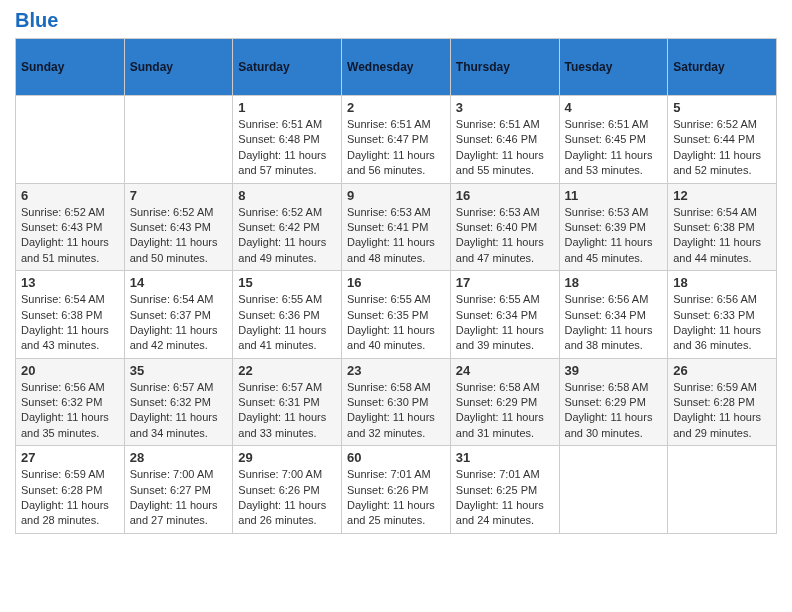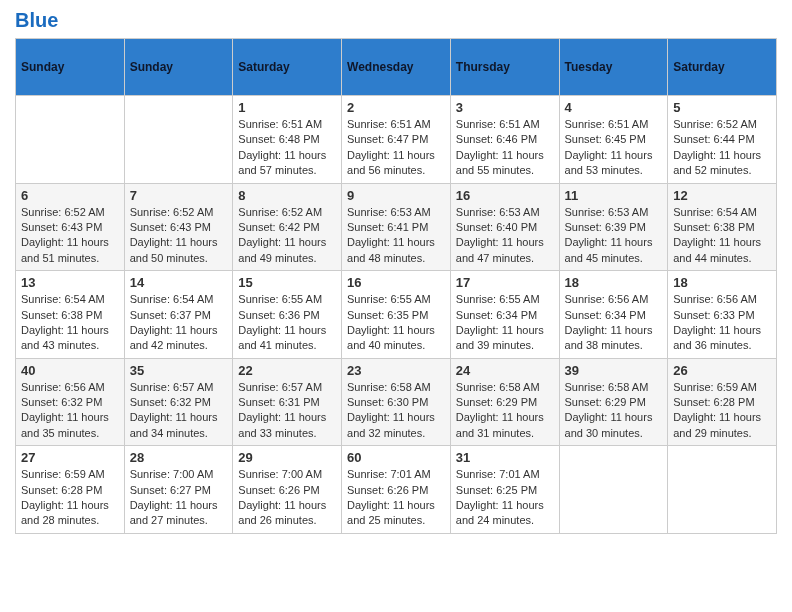--- a/index.html
+++ b/index.html
@@ -200,21 +200,21 @@
           <span class="day-number">18</span>
           <div class="day-info">Sunrise: 6:56 AM<br>Sunset: 6:34 PM<br>Daylight: 11 hours and 38 minutes.</div>
         </td>
         <td>
           <span class="day-number">18</span>
           <div class="day-info">Sunrise: 6:56 AM<br>Sunset: 6:33 PM<br>Daylight: 11 hours and 36 minutes.</div>
         </td>
       </tr>
       <tr>
         <td>
-          <span class="day-number">40</span>
+          <span class="day-number">20</span>
           <div class="day-info">Sunrise: 6:56 AM<br>Sunset: 6:32 PM<br>Daylight: 11 hours and 35 minutes.</div>
         </td>
         <td>
           <span class="day-number">35</span>
           <div class="day-info">Sunrise: 6:57 AM<br>Sunset: 6:32 PM<br>Daylight: 11 hours and 34 minutes.</div>
         </td>
         <td>
           <span class="day-number">22</span>
           <div class="day-info">Sunrise: 6:57 AM<br>Sunset: 6:31 PM<br>Daylight: 11 hours and 33 minutes.</div>
         </td>

